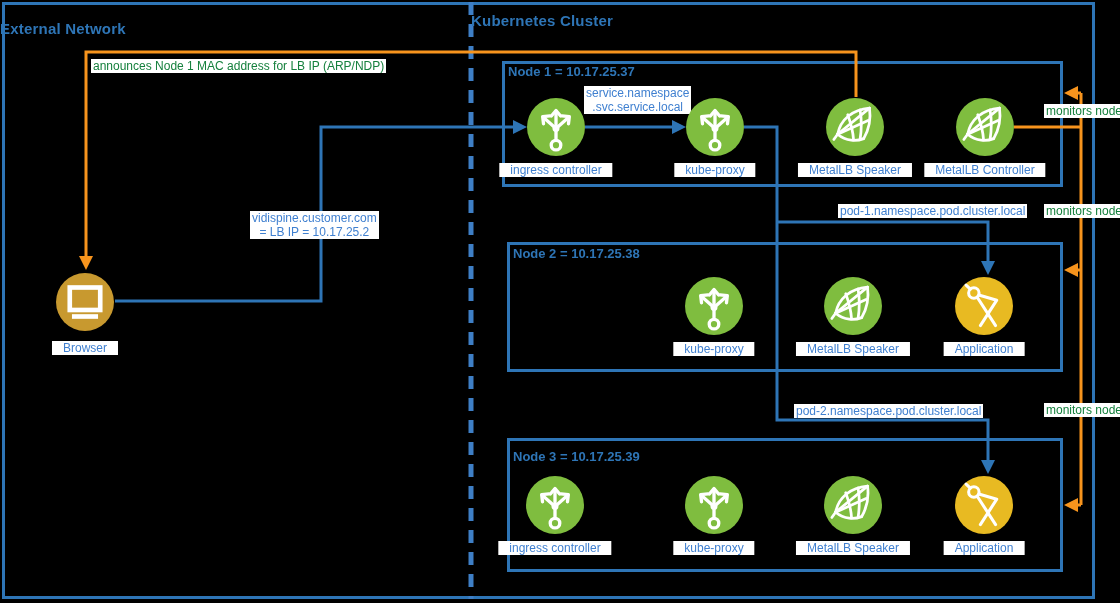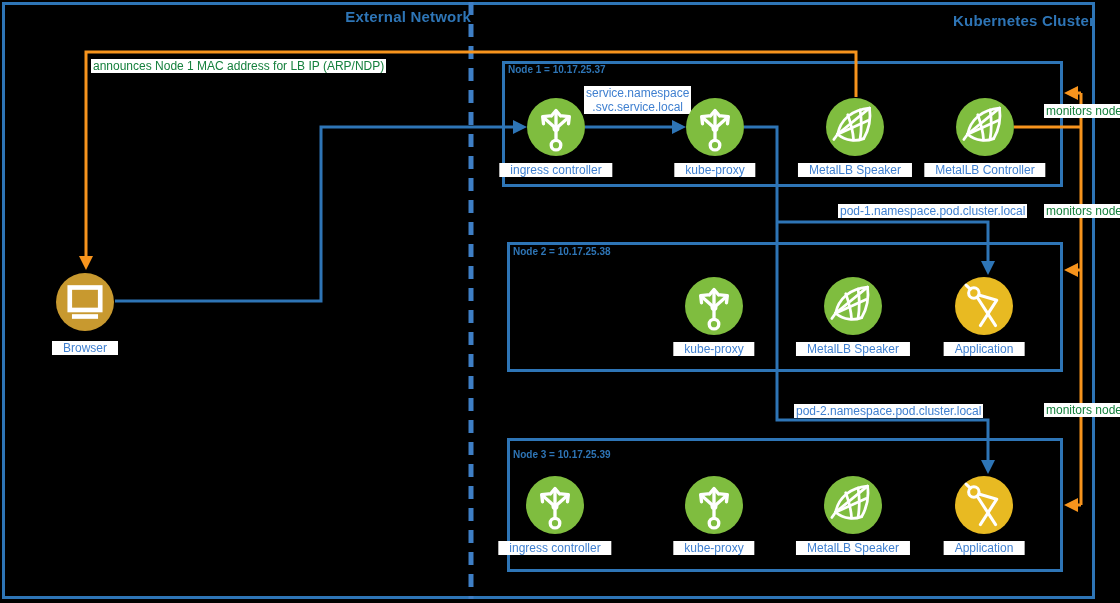--- a/index.html
+++ b/index.html
@@ -1,22 +1,22 @@
 <!DOCTYPE html>
 <html><head>
 <meta charset="utf-8">
 <style>
   html,body{margin:0;padding:0;background:#000;}
   #canvas{
     position:relative;width:1120px;height:603px;background:#000;
     font-family:"Liberation Sans", sans-serif;overflow:hidden;
   }
   .box{position:absolute;border:3px solid #2E75B6;box-sizing:border-box;background:transparent;}
-  .section-title{position:absolute;font-weight:bold;font-size:15px;color:#2E75B6;text-align:right;letter-spacing:.2px;}
-  .node-title{position:absolute;font-weight:bold;font-size:10px;color:#2E75B6;white-space:nowrap;}
+  .section-title{position:absolute;font-weight:bold;font-size:15px;color:#2E75B6;text-align:left;letter-spacing:.2px;margin-top:12px;}
+  .node-title{position:absolute;font-weight:bold;font-size:13px;color:#2E75B6;white-space:nowrap;}
   .edge-label{position:absolute;background:#fff;color:#4080D0;font-size:12px;line-height:14px;padding:0 2px;white-space:nowrap;}
   .edge-label.orange{color:#15803d;}
   .edge-label.center{text-align:center;}
   .component{position:absolute;width:0;height:0;}
   .circle{position:absolute;width:58px;height:58px;border-radius:50%;left:-29px;top:-29px;}
   .circle svg{width:100%;height:100%;display:block;}
   .green{background:#7FBD3F;}
   .yellow{background:#E8BA22;}
   .gold{background:#C8992F;}
   .clabel{position:absolute;top:36px;left:0;transform:translateX(-50%);background:#fff;color:#4080D0;
@@ -105,27 +105,31 @@
       <path d="M1081 93 H1077"></path>
       <path d="M1081 270 H1077"></path>
       <path d="M1081 505 H1077"></path>
     </g>
     <polygon points="1064,93 1078,86 1078,100" fill="#F7941D"></polygon>
     <polygon points="1064,270 1078,263 1078,277" fill="#F7941D"></polygon>
     <polygon points="1064,505 1078,498 1078,512" fill="#F7941D"></polygon>
   </svg>
 
   <div class="section-title z3" style="left:0;top:8px;width:471px;">External Network</div>
-  <div class="section-title z3" style="left:471px;top:12px;width:624px;">Kubernetes Cluster</div>
+  <div class="section-title z3" style="left:471px;top:0;width:624px;">Kubernetes Cluster</div>
 
   <div class="node-title z3" style="left:508px;top:64px;">Node 1 = 10.17.25.37</div>
   <div class="node-title z3" style="left:513px;top:246px;">Node 2 = 10.17.25.38</div>
   <div class="node-title z3" style="left:513px;top:449px;">Node 3 = 10.17.25.39</div>
 
   <div class="edge-label orange z3" style="left:91px;top:59px;">announces Node 1 MAC address for LB IP (ARP/NDP)</div>
+  <div class="edge-label center z3" style="left:250px;top:211px;">
+    <div>vidispine.customer.com</div>
+    <div>= LB IP = 10.17.25.2</div>
+  </div>
   <div class="edge-label center z3" style="left:584px;top:86px;">
     <div>service.namespace</div>
     <div>.svc.service.local</div>
   </div>
   <div class="edge-label z3" style="left:838px;top:204px;">pod-1.namespace.pod.cluster.local</div>
   <div class="edge-label z3" style="left:794px;top:404px;text-align:right;">pod-2.namespace.pod.cluster.local</div>
   <div class="edge-label orange z3" style="left:1044px;top:104px;">monitors node</div>
   <div class="edge-label orange z3" style="left:1044px;top:204px;">monitors node</div>
   <div class="edge-label orange z3" style="left:1044px;top:403px;">monitors node</div>
 

